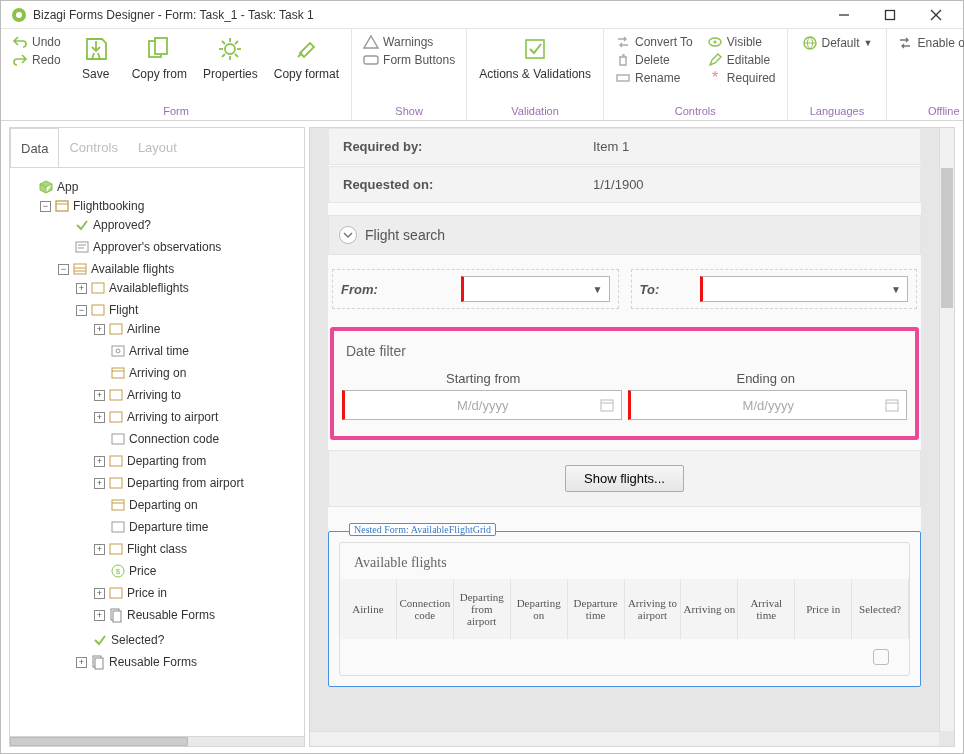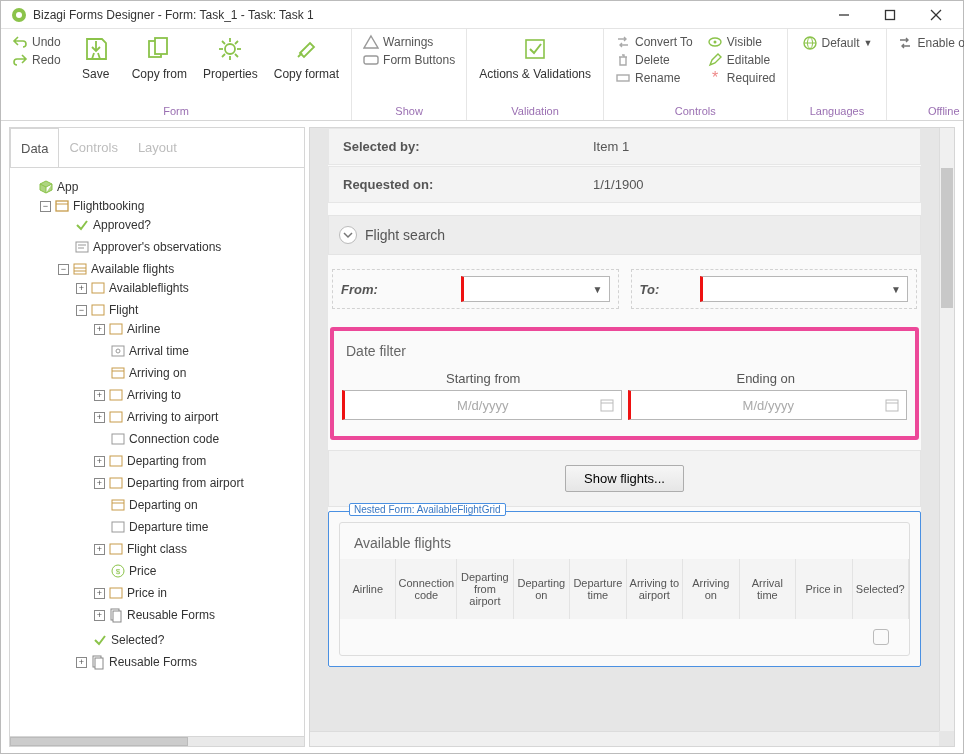--- a/index.html
+++ b/index.html
@@ -61,21 +61,21 @@
   .combo .caret { font-size:10px; color:#555;}
   .group-box { border:4px solid #ec4899; border-radius:3px; padding:12px 8px 16px; margin:4px 2px;}
   .group-title { font-size:14px; color:#666; padding:0 4px 8px;}
   .date-headers { display:flex; }
   .date-headers div { flex:1; text-align:center; font-size:13px; color:#555; padding:4px 0;}
   .date-inputs { display:flex; gap:6px;}
   .date-in { flex:1; height:30px; border:1px solid #b7b7b7; border-left:3px solid #e11; background:#fff; display:flex; align-items:center; justify-content:center; color:#aaa; font-size:13px; position:relative;}
   .date-in .cal { position:absolute; right:6px; top:6px;}
   .find-row { display:flex; justify-content:center; padding:14px 0; border:1px solid #e4e4e4; background:#f3f3f3; margin-top:10px;}
   .find-btn { padding:5px 18px; border:1px solid #adadad; background:linear-gradient(#f6f6f6,#e6e6e6); border-radius:2px; font-size:13px; cursor:pointer;}
-  .nested { border:1px solid #4a90e2; border-radius:2px; margin-top:4px; position:relative; padding:10px;}
+  .nested { border:1px solid #4a90e2; border-radius:2px; margin-top:24px; position:relative; padding:10px;font-family:Liberation Serif, serif;}
   .nested-tag { position:absolute; top:-9px; left:20px; background:#fff; border:1px solid #4a90e2; font-size:10px; color:#3a78c3; padding:0 4px; border-radius:2px;}
   .grid-box { border:1px solid #ddd; border-radius:3px;}
   .grid-title { font-size:14px; color:#666; padding:12px 14px 8px;}
   .grid-head { display:flex; background:#f4f4f4;}
   .grid-head div { flex:1; font-size:11px; color:#555; text-align:center; padding:4px 2px; border-right:1px solid #e3e3e3; display:flex; align-items:center; justify-content:center; min-height:60px;}
   .grid-row { display:flex; height:36px; align-items:center;}
   .grid-row .chk { width:16px; height:16px; border:1px solid #bbb; border-radius:3px; margin-left:auto; margin-right:20px;}
 
   svg { display:block; }
 </style>
@@ -597,21 +597,21 @@
           </li>
         </ul>
       </div>
       <div class="tree-scroll"></div>
     </div>
 
     <div class="canvas-outer">
       <div class="canvas-scroll">
         <div class="form-card">
           <div class="row">
-            <div class="lab">Selected by:</div>
+            <div class="lab">Required by:</div>
             <div class="val">Item 1</div>
           </div>
           <div class="row">
             <div class="lab">Requested on:</div>
             <div class="val">1/1/1900</div>
           </div>
 
           <div class="section-head">
             <span class="chev-circle">
                 <svg width="10" height="10">

